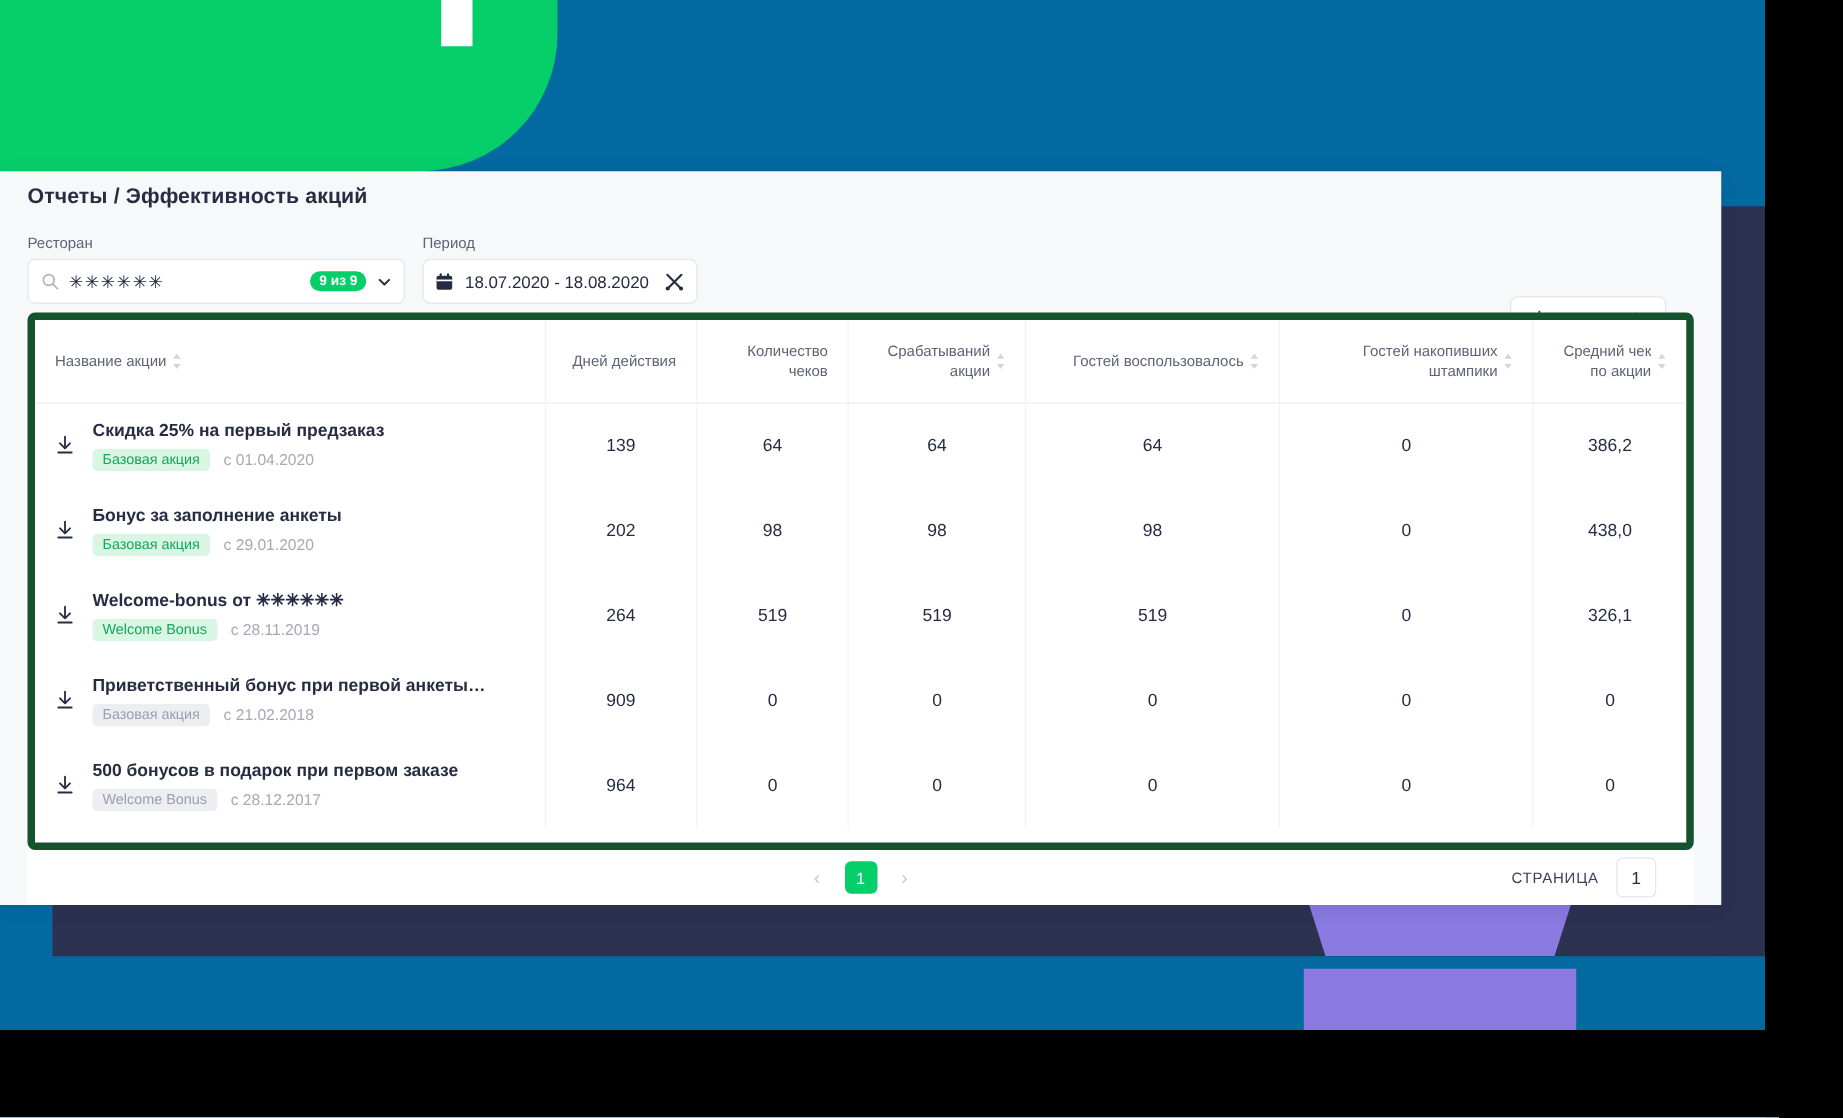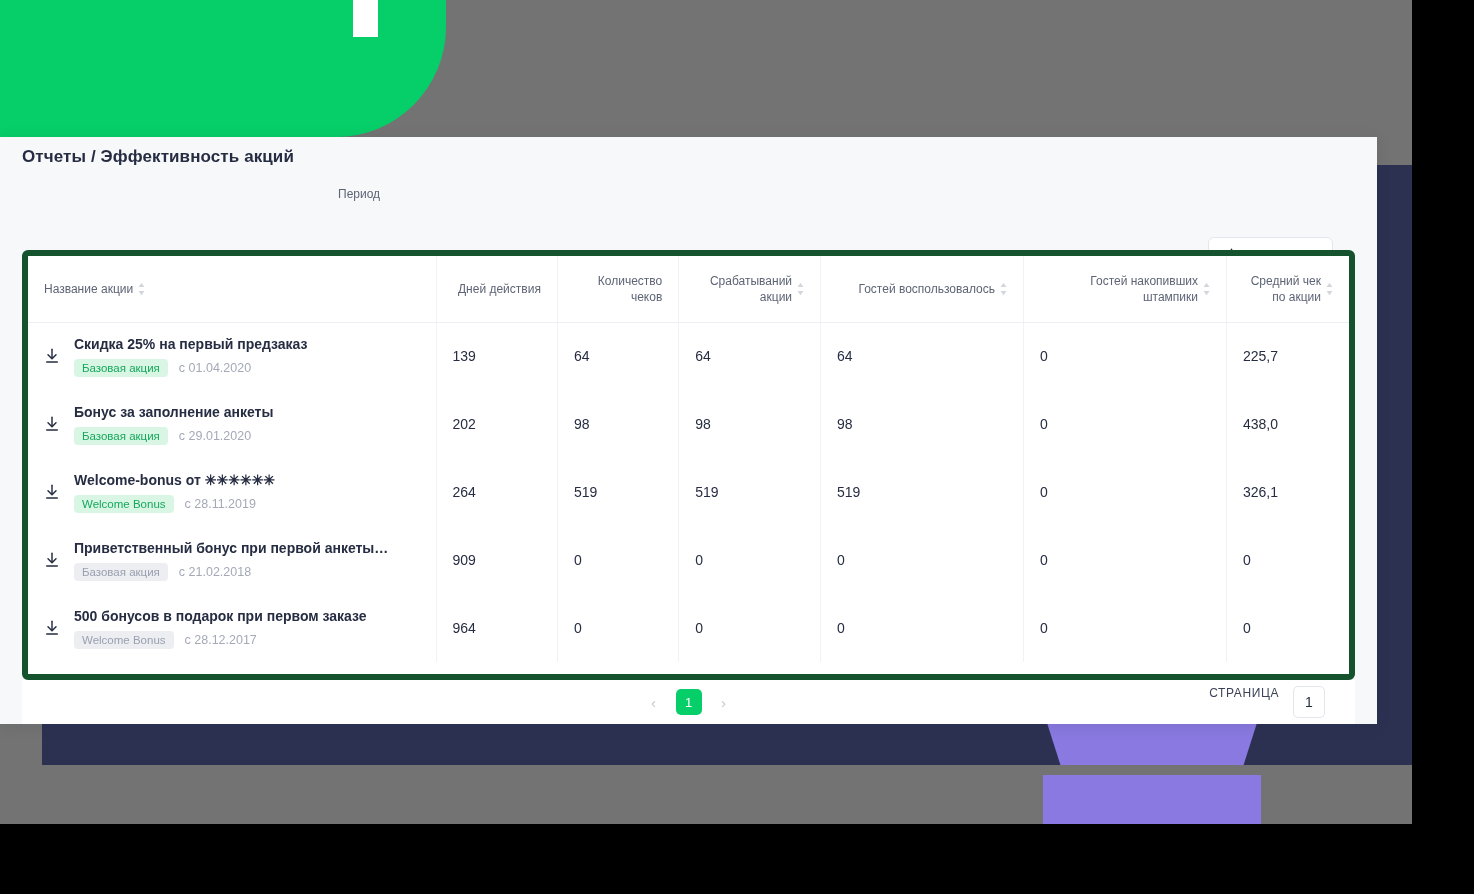--- a/index.html
+++ b/index.html
@@ -2,21 +2,21 @@
 <html><head>
 <meta charset="utf-8">
 <style>
   * { box-sizing: border-box; margin: 0; padding: 0; }
   html, body {
     width: 1474px; height: 894px;
     background: #ffffff;
     font-family: "Liberation Sans", sans-serif;
     overflow: hidden;
   }
-  #stage { position: relative; width: 1474px; height: 894px; background: #737373; overflow: hidden; }
+  #stage { position: relative; width: 1474px; height: 894px; background: #0369a1; overflow: hidden; }
 
   
   .deco { position: absolute; }
 
   #green-blob {
     left: 0; top: 0; width: 446px; height: 137px;
     background: #06ce68;
     border-bottom-right-radius: 110px;
   }
   #green-notch {
@@ -138,21 +138,21 @@
   .th-txt { display: inline-block; }
   .sorter { width: 7px; height: 14px; flex: 0 0 7px; opacity: .55; }
 
   tbody td {
     height: 68px; padding: 0 16px;
     border-right: 1px solid #f0f2f6;
     font-size: 14px; color: #262d42;
     vertical-align: middle;
   }
   tbody td:last-child { border-right: none; }
-  td.col-num { text-align: left; }
+  td.col-num { text-align: center; }
 
   .name-cell { display: flex; align-items: center; gap: 14px; }
   .dl-cell-icon { width: 16px; height: 16px; flex: 0 0 16px; cursor: pointer; }
   .name-stack { display: flex; flex-direction: column; gap: 7px; min-width: 0; }
   .promo-title {
     font-size: 14px; color: #262d42; white-space: nowrap;
     overflow: hidden; text-overflow: ellipsis; font-weight: bold;
   }
   .meta-row { display: flex; align-items: center; gap: 11px; }
   .badge {
@@ -173,21 +173,21 @@
     width: 24px; height: 24px; display: flex; align-items: center; justify-content: center;
     color: #c3c7d2; font-size: 15px; cursor: pointer; user-select: none;
   }
   #pg-current {
     min-width: 26px; height: 26px; border-radius: 5px; background: #06ce68;
     color: #fff; font-size: 13px; display: flex; align-items: center; justify-content: center;
     cursor: pointer; padding: 0 7px;
   }
   #page-jump {
     position: absolute; right: 30px; top: 50%; transform: translateY(-50%);
-    display: flex; gap: 14px;
+    display: flex; align-items: center; gap: 14px;
   }
   #page-jump-label { font-size: 12px; letter-spacing: .6px; color: #3c4258; }
   #page-jump-input {
     width: 32px; height: 32px; border: 1px solid #e3e6ed; border-radius: 5px;
     background: #fff; font-family: "Liberation Sans", sans-serif;
     font-size: 14px; color: #262d42; text-align: center; padding: 0;
   }
 </style>
 </head>
 <body>
@@ -203,23 +203,52 @@
   <div class="deco" id="purple-rect"></div>
   <div class="deco" id="black-bottom"></div>
   <div class="deco" id="black-right"></div>
 
   <div id="panel">
 
     <div id="page-title">Отчеты / Эффективность акций</div>
 
     <div id="filter-bar">
 
+      <div class="field-group" id="restaurant-group">
+        <div class="filter-label">Ресторан</div>
+        <div class="field-box" id="restaurant-box">
+          <svg class="mag-icon" viewBox="0 0 24 24" fill="none" stroke="#70768a" stroke-width="2">
+            <circle cx="10.5" cy="10.5" r="6.5"></circle>
+            <line x1="15.5" y1="15.5" x2="21" y2="21" stroke-linecap="round"></line>
+          </svg>
+          <span id="restaurant-value">✳✳✳✳✳✳</span>
+          <span id="count-badge">9 из 9</span>
+          <svg class="chev-icon" viewBox="0 0 24 24" fill="none" stroke="#262d42" stroke-width="3" stroke-linecap="round" stroke-linejoin="round">
+            <polyline points="5,9 12,16 19,9"></polyline>
+          </svg>
+        </div>
+      </div>
 
       <div class="field-group" id="period-group">
         <div class="filter-label">Период</div>
+        <div class="field-box" id="period-box">
+          <svg class="cal-icon" viewBox="0 0 24 24" fill="#262d42">
+            <rect x="2" y="4" width="20" height="18" rx="2.5"></rect>
+            <rect x="2" y="9" width="20" height="2.2" fill="#ffffff"></rect>
+            <rect x="6" y="1" width="2.6" height="5" rx="1.2"></rect>
+            <rect x="15.4" y="1" width="2.6" height="5" rx="1.2"></rect>
+          </svg>
+          <span id="period-value">18.07.2020 - 18.08.2020</span>
+          <svg class="tools-icon" viewBox="0 0 24 24" fill="none" stroke="#262d42" stroke-width="2.4" stroke-linecap="round">
+            <line x1="4" y1="4" x2="20" y2="20"></line>
+            <line x1="20" y1="4" x2="4" y2="20"></line>
+            <circle cx="4.5" cy="19.5" r="2.3" fill="#262d42" stroke="none"></circle>
+            <circle cx="19.5" cy="19.5" r="2.3" fill="#262d42" stroke="none"></circle>
+          </svg>
+        </div>
       </div>
 
       <div id="export-btn">
         <svg class="dl-icon" viewBox="0 0 24 24" fill="none" stroke="#262d42" stroke-width="2.2" stroke-linecap="round" stroke-linejoin="round">
           <line x1="12" y1="2" x2="12" y2="15"></line>
           <polyline points="6,10 12,16 18,10"></polyline>
           <line x1="4" y1="21" x2="20" y2="21"></line>
         </svg>
         <span>Экспорт.xls</span>
       </div>
@@ -297,21 +326,21 @@
                       <span class="since">с 01.04.2020</span>
                     </div>
                   </div>
                 </div>
               </td>
               <td class="col-num">139</td>
               <td class="col-num">64</td>
               <td class="col-num">64</td>
               <td class="col-num">64</td>
               <td class="col-num">0</td>
-              <td class="col-num">225,7</td>
+              <td class="col-num">386,2</td>
             </tr>
             <tr>
               <td>
                 <div class="name-cell">
                   <svg class="dl-cell-icon" viewBox="0 0 24 24" fill="none" stroke="#262d42" stroke-width="2.2" stroke-linecap="round" stroke-linejoin="round">
                     <line x1="12" y1="2" x2="12" y2="15"></line>
                     <polyline points="6,10 12,16 18,10"></polyline>
                     <line x1="4" y1="21" x2="20" y2="21"></line>
                   </svg>
                   <div class="name-stack">

